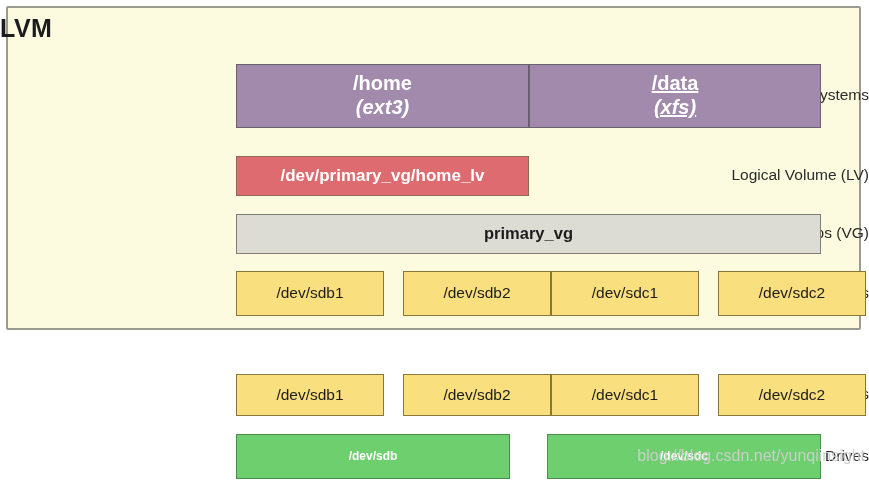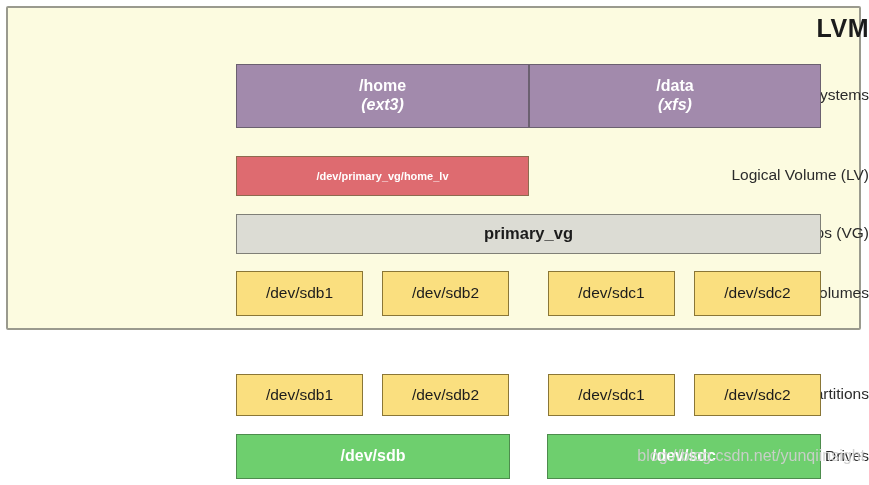--- a/index.html
+++ b/index.html
@@ -25,21 +25,21 @@
     box-sizing: border-box;
     background: #fcfbe0;
     border: 2px solid #9a9a8e;
     border-radius: 2px;
   }
   .lvm-title {
     position: absolute;
     left: 0;
     top: 14px;
     width: 100%;
-    text-align: right;
+    text-align: left;
     font-size: 25px;
     font-weight: bold;
     color: #1c1c1c;
     letter-spacing: 0.5px;
   }
 
   
   .row {
     position: absolute;
     left: 0;
@@ -65,51 +65,51 @@
     flex-direction: column;
     align-items: center;
     justify-content: center;
     text-align: center;
     line-height: 1.18;
   }
   .cell-fs {
     background: #a28aac;
     border: 1.5px solid #6b6070;
     color: #ffffff;
-    font-size: 16px;
+    font-size: 20px;
     font-weight: bold;
   }
   .cell-fs .fs-type { font-style: italic; }
 
   .cell-lv {
     background: #de6b70;
     border: 1.5px solid #8d6b4f;
     color: #ffffff;
-    font-size: 11px;
+    font-size: 17px;
     font-weight: bold;
   }
   .cell-vg {
     background: #dcdcd4;
     border: 1.5px solid #7f7f77;
     color: #1c1c1c;
     font-size: 16.5px;
     font-weight: bold;
     text-align: right;
   }
   .cell-pv {
     background: #fadf7f;
     border: 1.5px solid #8a7636;
     color: #1c1c1c;
     font-size: 15.5px;
   }
   .cell-drive {
     background: #6ecf6e;
     border: 1.5px solid #4d8c4d;
     color: #ffffff;
-    font-size: 16px;
+    font-size: 12px;
     font-weight: bold;
   }
 
   
   #row-fs      { top: 64px;  height: 64px; width: 869px; }
   #row-lv      { top: 156px; height: 40px; width: 869px; }
   #row-vg      { top: 214px; height: 40px; width: 869px; }
   #row-pv      { top: 271px; height: 45px; width: 869px; }
   #row-part    { top: 374px; height: 42px; width: 869px; }
   #row-drives  { top: 434px; height: 45px; width: 869px; }
@@ -129,30 +129,30 @@
   #row-part .track,
   #row-drives .track {
     left: 236px;
     width: 585px;
     top: 0;
     bottom: 0;
   }
 
   
   .half-left  { width: 293px; }
-  .half-right { width: 292px; }
+  .half-right { width: 292px; text-decoration: underline; }
   .half-right.joined { border-left-width: 1.5px; }
 
   
   .full { width: 585px; }
 
   
   .quad { justify-content: space-between; }
   .quad .grp { display: flex; gap: 19px; }
-  .quad .pv-cell { width: 127px; }
+  .quad .pv-cell { width: 148px; }
 
   
   .duo { justify-content: space-between; }
   .duo .drive-cell { width: 274px; }
 
   
   .watermark {
     position: absolute;
     right: 4px;
     bottom: 20px;

